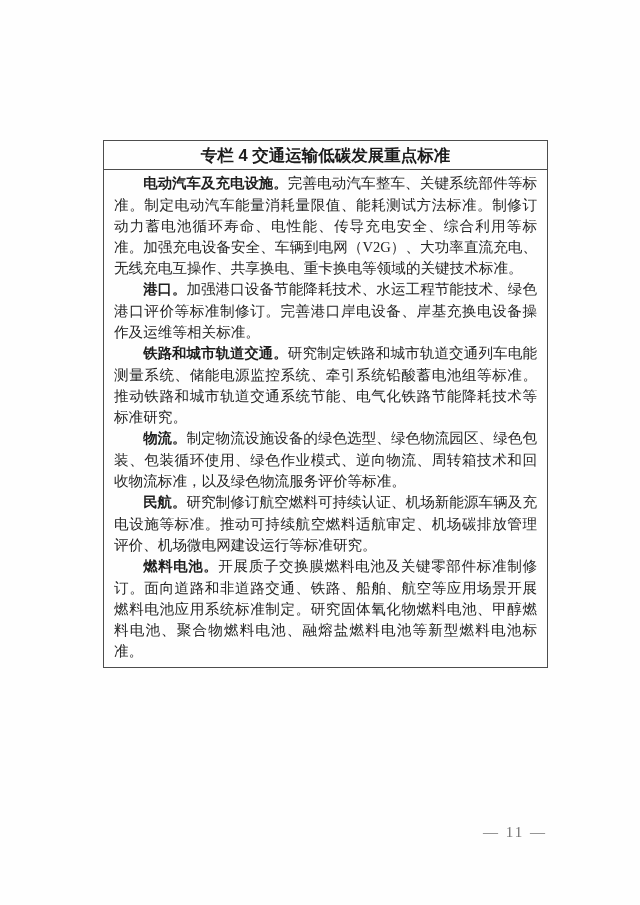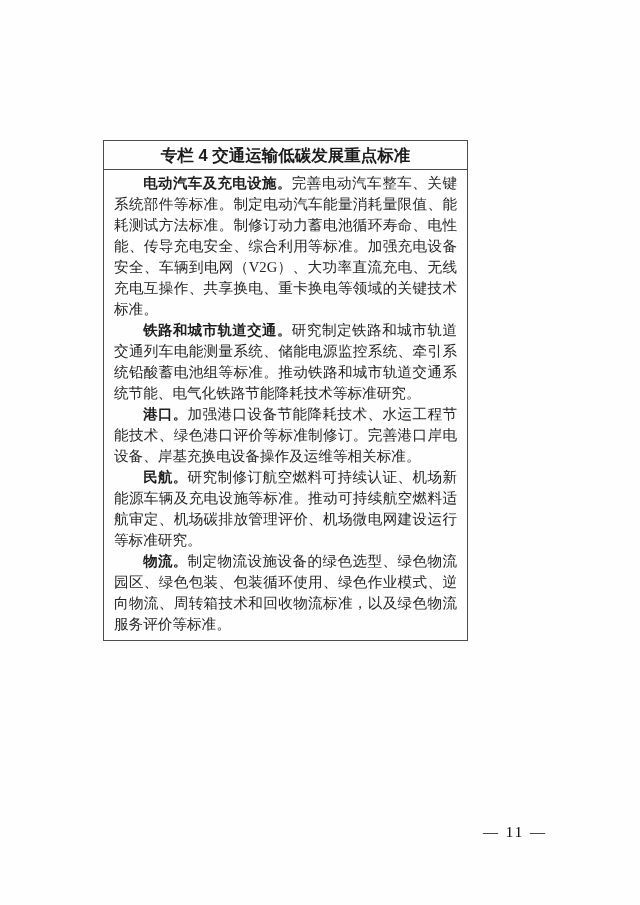--- a/index.html
+++ b/index.html
@@ -23,21 +23,21 @@
     width: 470px;
     font-size: 16.5px;
     line-height: 24px;
     letter-spacing: 1px;
     color: #2e2e2e;
   }
   .box {
     position: absolute;
     left: 103px;
     top: 140px;
-    width: 365px;
+    width: 445px;
     border: 1px solid #4d4d4d;
     box-sizing: border-box;
     background: #fefefe;
   }
   .box-header {
     border-bottom: 1px solid #4d4d4d;
     height: 28px;
     line-height: 28px;
     text-align: center;
     font-weight: bold;
@@ -53,55 +53,56 @@
     text-indent: 2em;
     font-size: 14.6px;
     line-height: 21px;
     text-align: justify;
     text-justify: inter-ideograph;
     color: #262626;
     word-break: break-all;
   }
   .para .lead {
     font-weight: bold;
-    font-family: Liberation Serif, serif;
+    font-family: Liberation Mono, monospace;
     font-size: 14.4px;
     color: #1e1e1e;
   }
   .page-number {
     position: absolute;
     left: 483px;
     top: 824px;
     font-size: 15px;
     letter-spacing: 2px;
-    color: #000000;
+    color: #737373;
     white-space: nowrap;
   }
 </style>
 </head>
 <body>
 
 <div class="page">
 
 
   <div class="box">
     <div class="box-header">专栏 4 交通运输低碳发展重点标准</div>
     <div class="box-body">
 
       <p class="para"><span class="lead">电动汽车及充电设施。</span><span>完善电动汽车整车、关键系统部件等标准。制定电动汽车能量消耗量限值、能耗测试方法标准。制修订动力蓄电池循环寿命、电性能、传导充电安全、综合利用等标准。加强充电设备安全、车辆到电网（V2G）、大功率直流充电、无线充电互操作、共享换电、重卡换电等领域的关键技术标准。</span></p>
 
 
 
+      <p class="para"><span class="lead">港口。</span><span>加强港口设备节能降耗技术、水运工程节能技术、绿色港口评价等标准制修订。完善港口岸电设备、岸基充换电设备操作及运维等相关标准。</span></p>
+
       <p class="para"><span class="lead">铁路和城市轨道交通。</span><span>研究制定铁路和城市轨道交通列车电能测量系统、储能电源监控系统、牵引系统铅酸蓄电池组等标准。推动铁路和城市轨道交通系统节能、电气化铁路节能降耗技术等标准研究。</span></p>
 
-      <p class="para"><span class="lead">港口。</span><span>加强港口设备节能降耗技术、水运工程节能技术、绿色港口评价等标准制修订。完善港口岸电设备、岸基充换电设备操作及运维等相关标准。</span></p>
+      <p class="para"><span class="lead">物流。</span><span>制定物流设施设备的绿色选型、绿色物流园区、绿色包装、包装循环使用、绿色作业模式、逆向物流、周转箱技术和回收物流标准，以及绿色物流服务评价等标准。</span></p>
 
       <p class="para"><span class="lead">民航。</span><span>研究制修订航空燃料可持续认证、机场新能源车辆及充电设施等标准。推动可持续航空燃料适航审定、机场碳排放管理评价、机场微电网建设运行等标准研究。</span></p>
 
-      <p class="para"><span class="lead">物流。</span><span>制定物流设施设备的绿色选型、绿色物流园区、绿色包装、包装循环使用、绿色作业模式、逆向物流、周转箱技术和回收物流标准，以及绿色物流服务评价等标准。</span></p>
-
+      <p class="para"><span class="lead">燃料电池。</span><span>开展质子交换膜燃料电池及关键零部件标准制修订。面向道路和非道路交通、铁路、船舶、航空等应用场景开展燃料电池应用系统标准制定。研究固体氧化物燃料电池、甲醇燃料电池、聚合物燃料电池、融熔盐燃料电池等新型燃料电池标准。</span></p>
 
     </div>
   </div>
 
   <div class="page-number">— 11 —</div>
 
 </div>
 
 </body></html>

